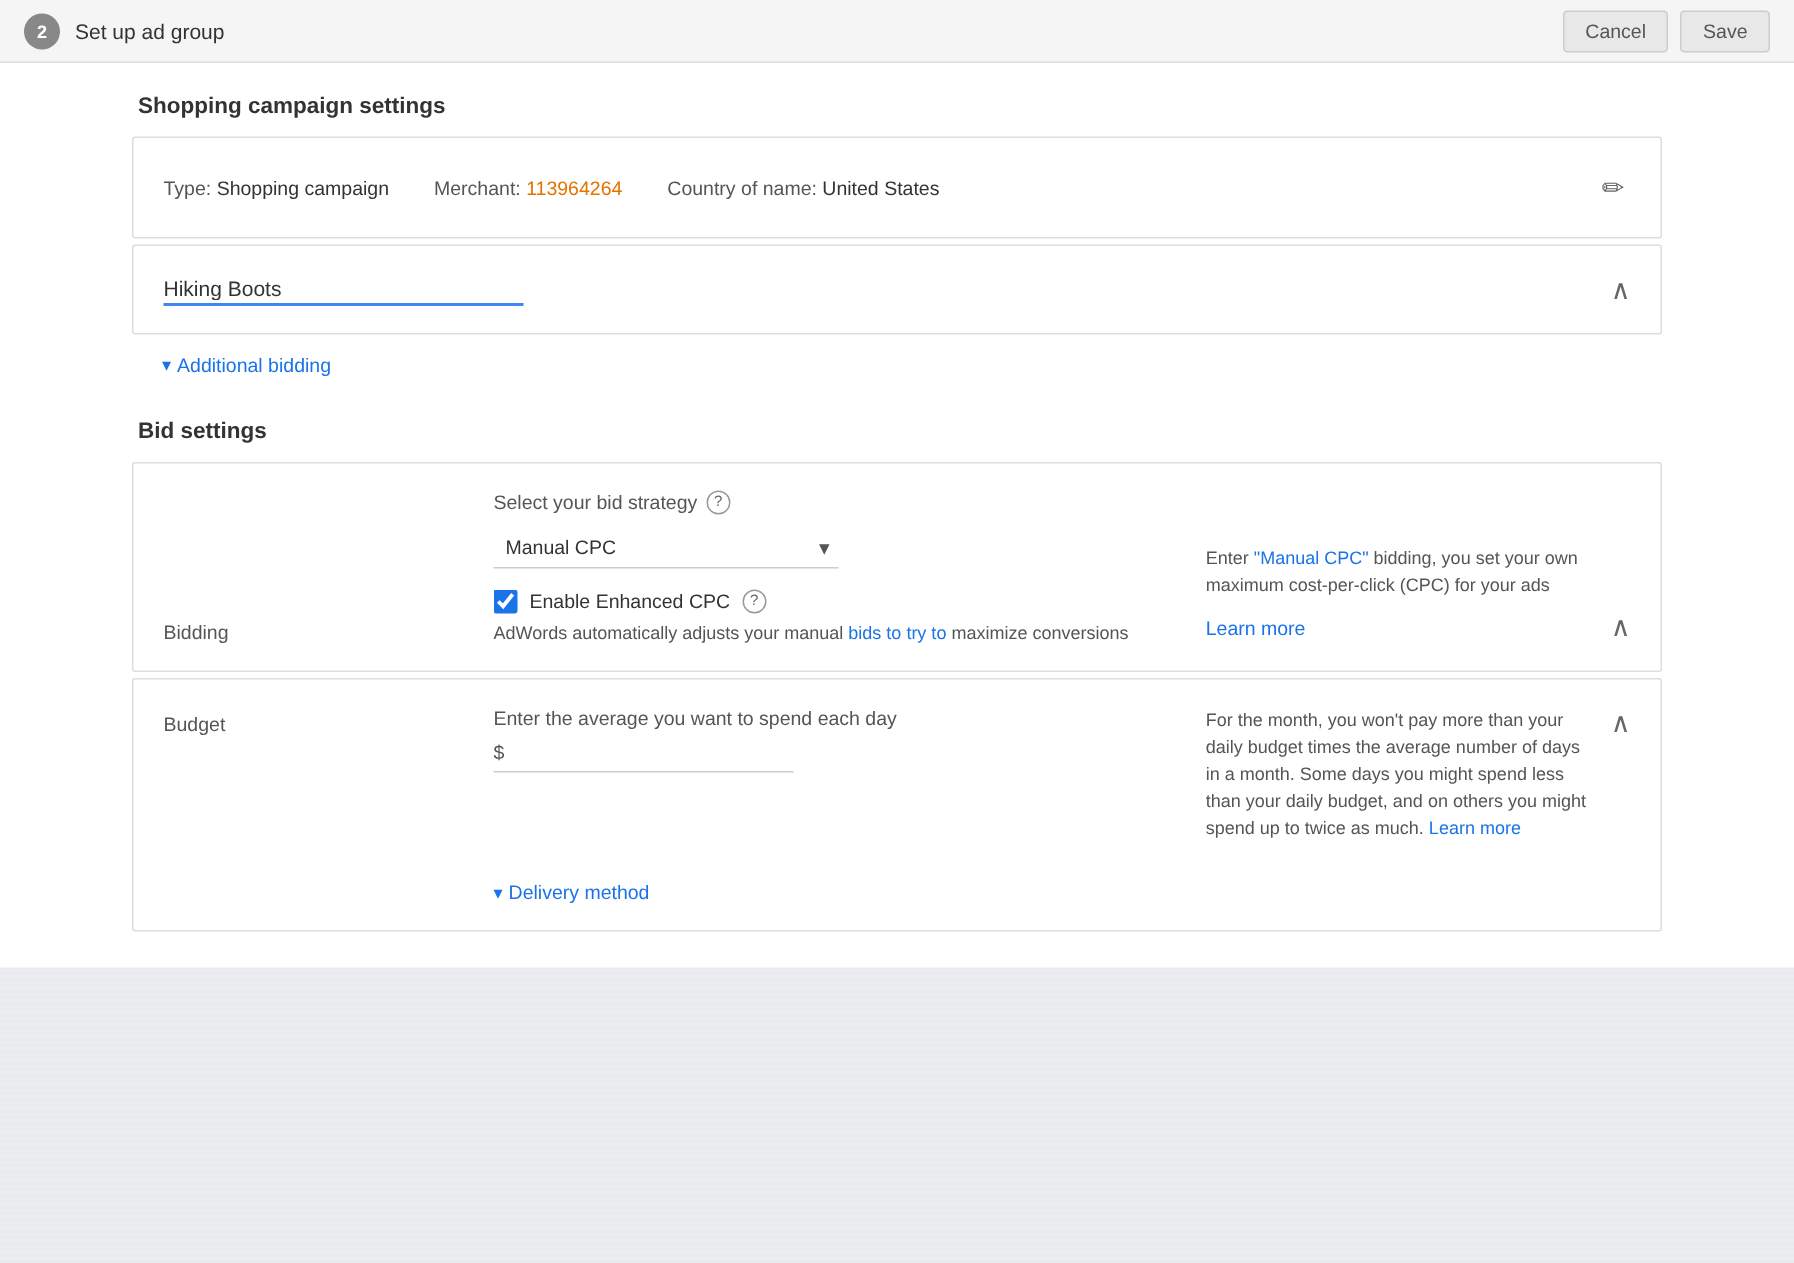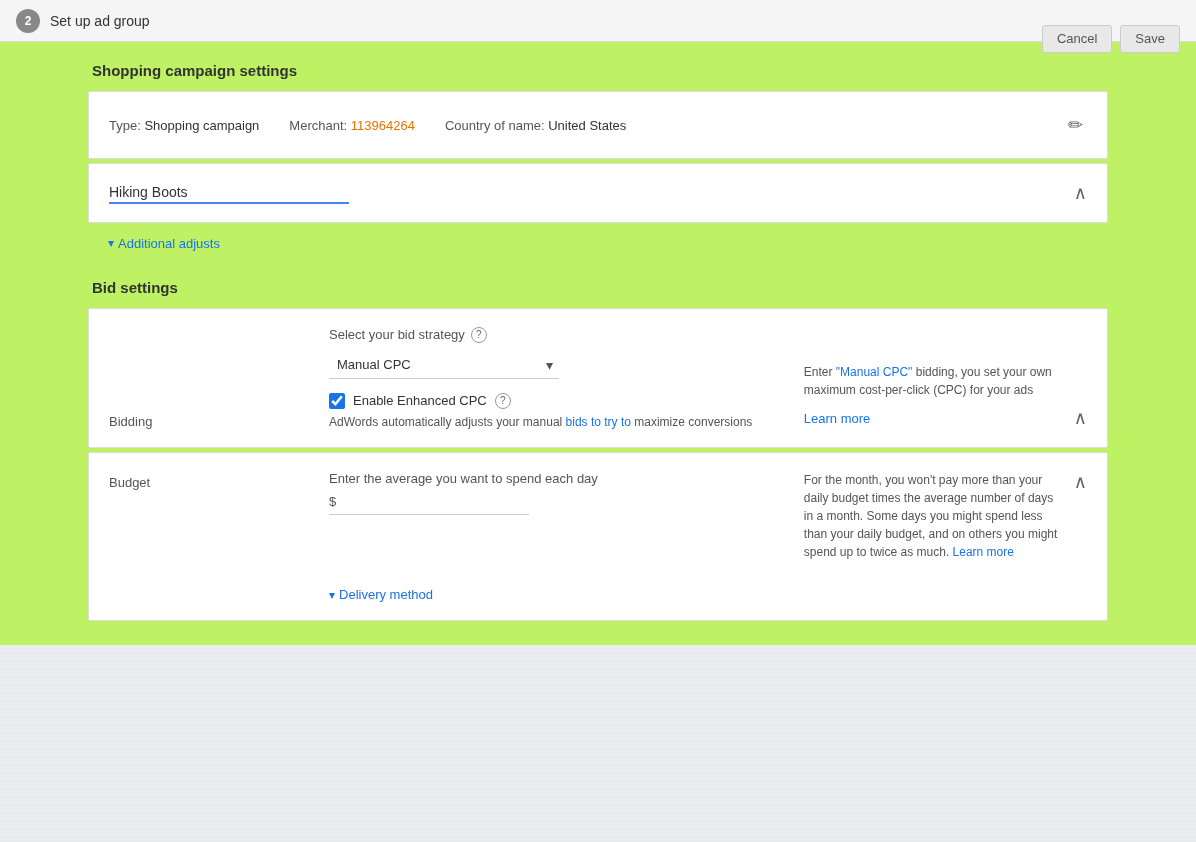--- a/index.html
+++ b/index.html
@@ -45,37 +45,36 @@
       color: #333;
       font-weight: 500;
     }
     .top-bar-right {
       position: absolute;
       right: 16px;
       top: 50%;
       transform: translateY(-50%);
       display: flex;
       gap: 8px;
-      margin-top: 18px;
     }
     .top-btn {
       height: 28px;
       padding: 0 14px;
       border-radius: 3px;
       font-size: 13px;
       cursor: pointer;
       border: 1px solid #ccc;
       background: #e8e8e8;
       color: #555;
     }
 
     
     .main-content {
       padding: 20px 0;
-      background: #bef264;
+      background: #ffffff;
     }
 
     
     .section-wrapper {
       max-width: 1060px;
       margin: 0 auto;
       padding: 0 20px;
     }
 
     
@@ -409,21 +408,21 @@
         </div>
         <button class="collapse-btn">
           <span>∧</span>
         </button>
       </div>
     </div>
 
     <div class="additional-settings-row">
       <button class="additional-settings-link">
         <span class="chevron-icon">▾</span>
-        <span>Additional adjusts</span>
+        <span>Additional bidding</span>
       </button>
     </div>
 
     <div class="bid-section">
       <div class="section-heading">Bid settings</div>
 
       <div class="card">
         <div class="bidding-row">
           <div class="field-label">Bidding</div>
           <div class="bidding-controls">

